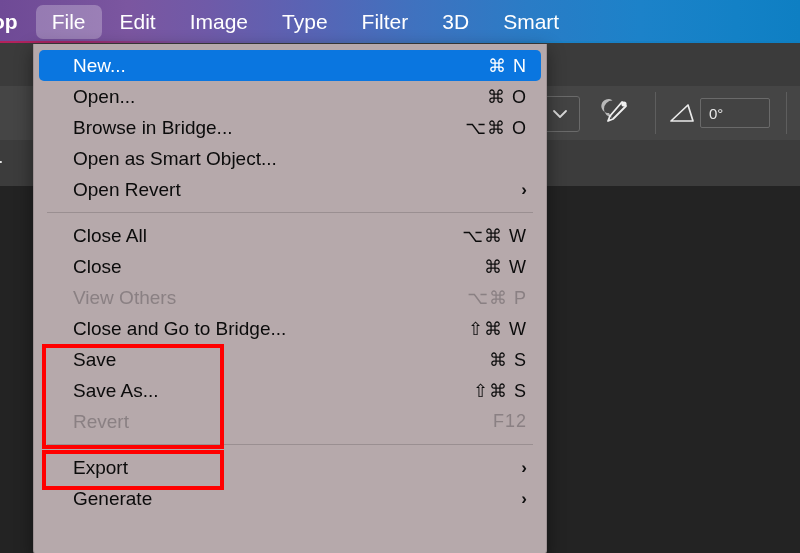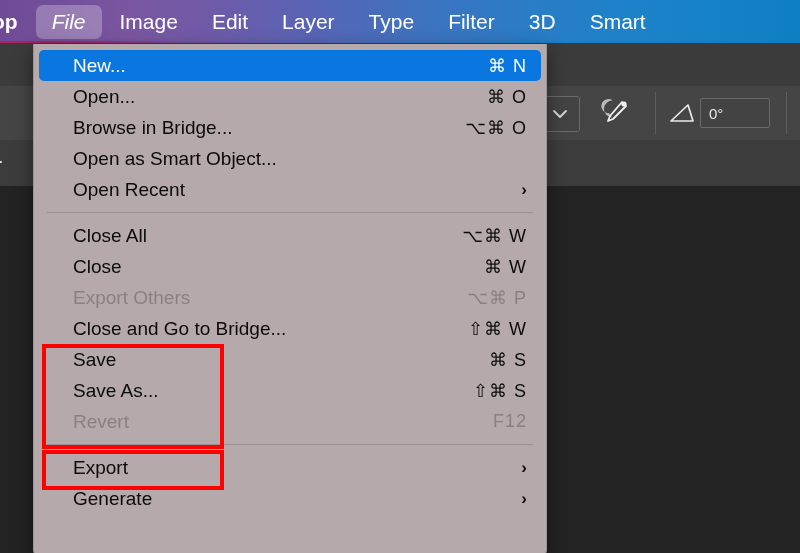--- a/index.html
+++ b/index.html
@@ -95,21 +95,20 @@
     color: #ffffff;
     font-size: 21px;
     padding: 5px 16px;
     margin: 0 1px;
     white-space: nowrap;
     border-radius: 7px;
   }
   .mb-item.app { font-weight: 700; padding-left: 0; margin-left: -8px; }
   .mb-item.active {
     background: rgba(255,255,255,0.26);
-    font-style: italic;
   }
 
   
   .menu-panel {
     position: absolute; left: 33px; top: 44px;
     width: 512px; height: 512px;
     background: #b6a9ab;
     border: 1px solid #9e9294;
     border-top: none;
     border-radius: 0 0 7px 7px;
@@ -205,23 +204,22 @@
     </svg>
   </div>
 
   <div class="opt-angle-field">0°</div>
 
   <div class="opt-sep s2"></div>
 
   <div class="menubar" id="menubar">
       <div class="mb-item app">op</div>
       <div class="mb-item active">File</div>
+      <div class="mb-item">Edit</div>
       <div class="mb-item">Image</div>
-      <div class="mb-item">Edit</div>
-      <div class="mb-item">Layer</div>
       <div class="mb-item">Type</div>
       <div class="mb-item">Filter</div>
       <div class="mb-item">3D</div>
       <div class="mb-item">Smart</div>
     </div>
   <div class="menubar-underline"></div>
 
   <div class="menu-panel">
     <div class="menu-list" id="menu-list">
         <div class="mi highlight">
@@ -237,37 +235,37 @@
         <div class="mi">
           <span class="label">Browse in Bridge...</span>
           <span class="spacer"></span>
           <span class="shortcut">⌥⌘ O</span>
         </div>
         <div class="mi">
           <span class="label">Open as Smart Object...</span>
           <span class="spacer"></span>
         </div>
         <div class="mi">
-          <span class="label">Open Recent</span>
+          <span class="label">Open Revert</span>
           <span class="spacer"></span>
           <span class="chev">›</span>
         </div>
         <div class="mi-sep"></div>
         <div class="mi">
           <span class="label">Close All</span>
           <span class="spacer"></span>
           <span class="shortcut">⌥⌘ W</span>
         </div>
         <div class="mi">
           <span class="label">Close</span>
           <span class="spacer"></span>
           <span class="shortcut">⌘ W</span>
         </div>
         <div class="mi disabled">
-          <span class="label">Export Others</span>
+          <span class="label">View Others</span>
           <span class="spacer"></span>
           <span class="shortcut">⌥⌘ P</span>
         </div>
         <div class="mi">
           <span class="label">Close and Go to Bridge...</span>
           <span class="spacer"></span>
           <span class="shortcut">⇧⌘ W</span>
         </div>
         <div class="mi">
           <span class="label">Save</span>

